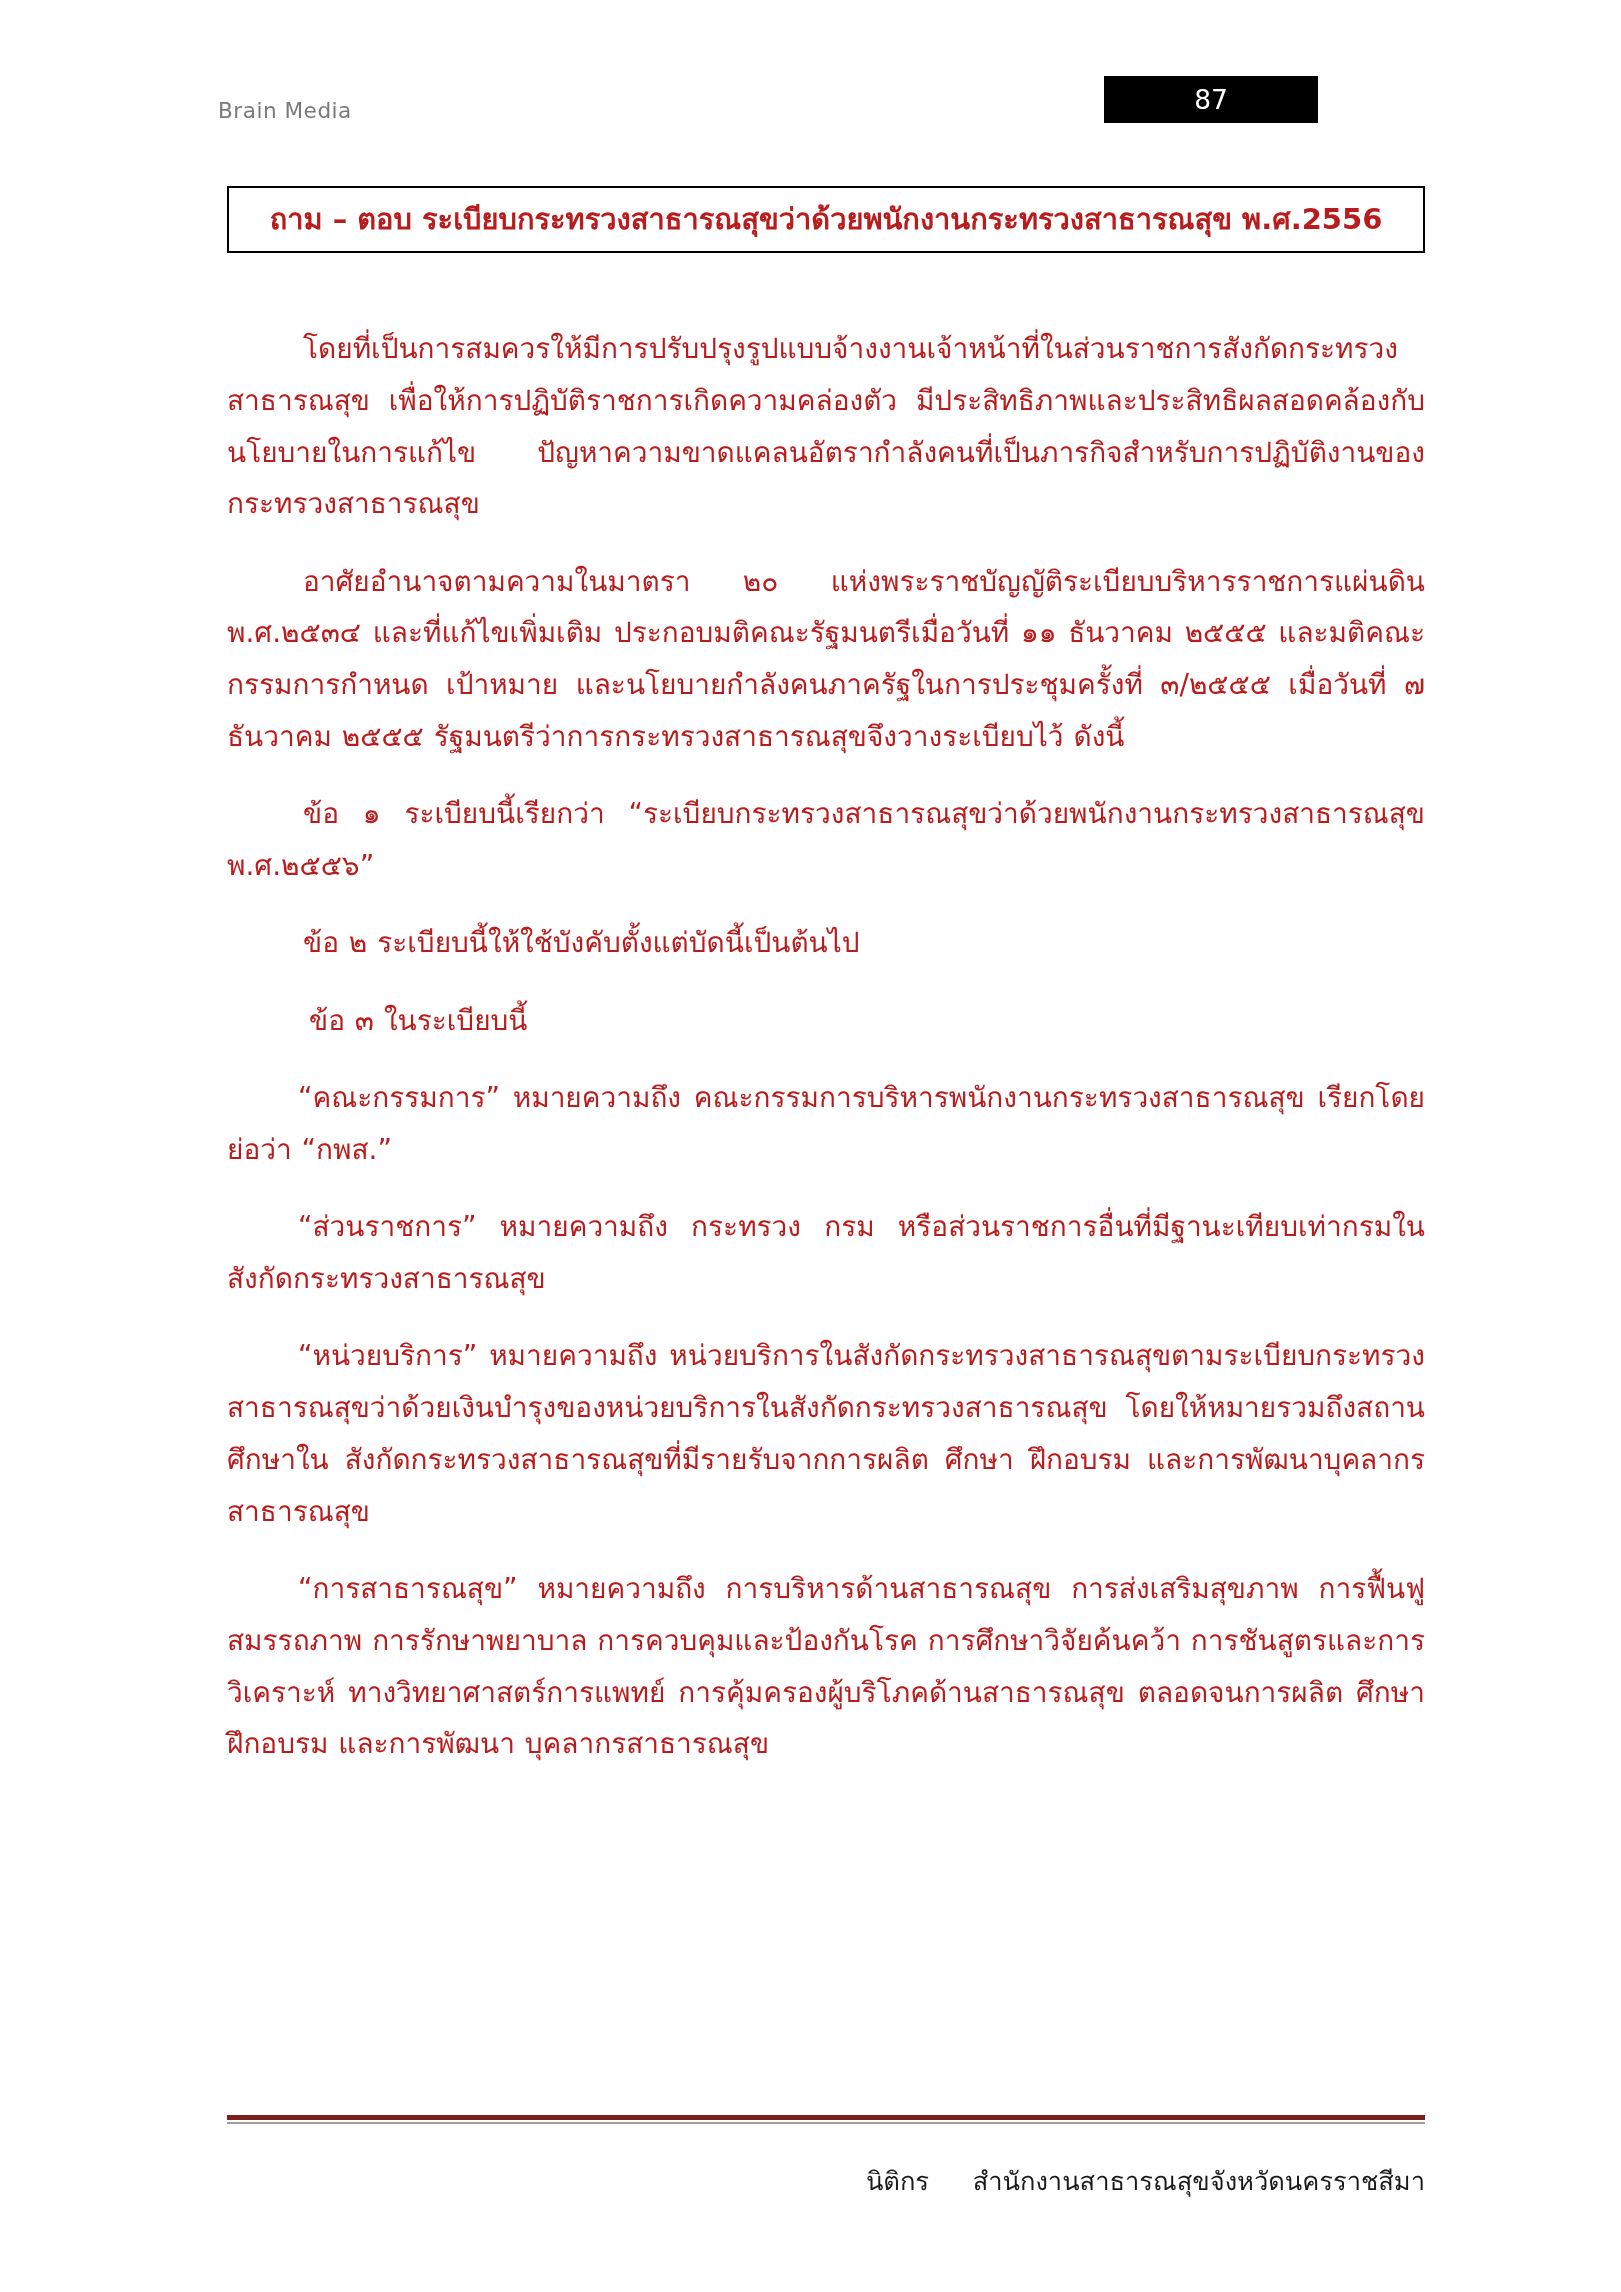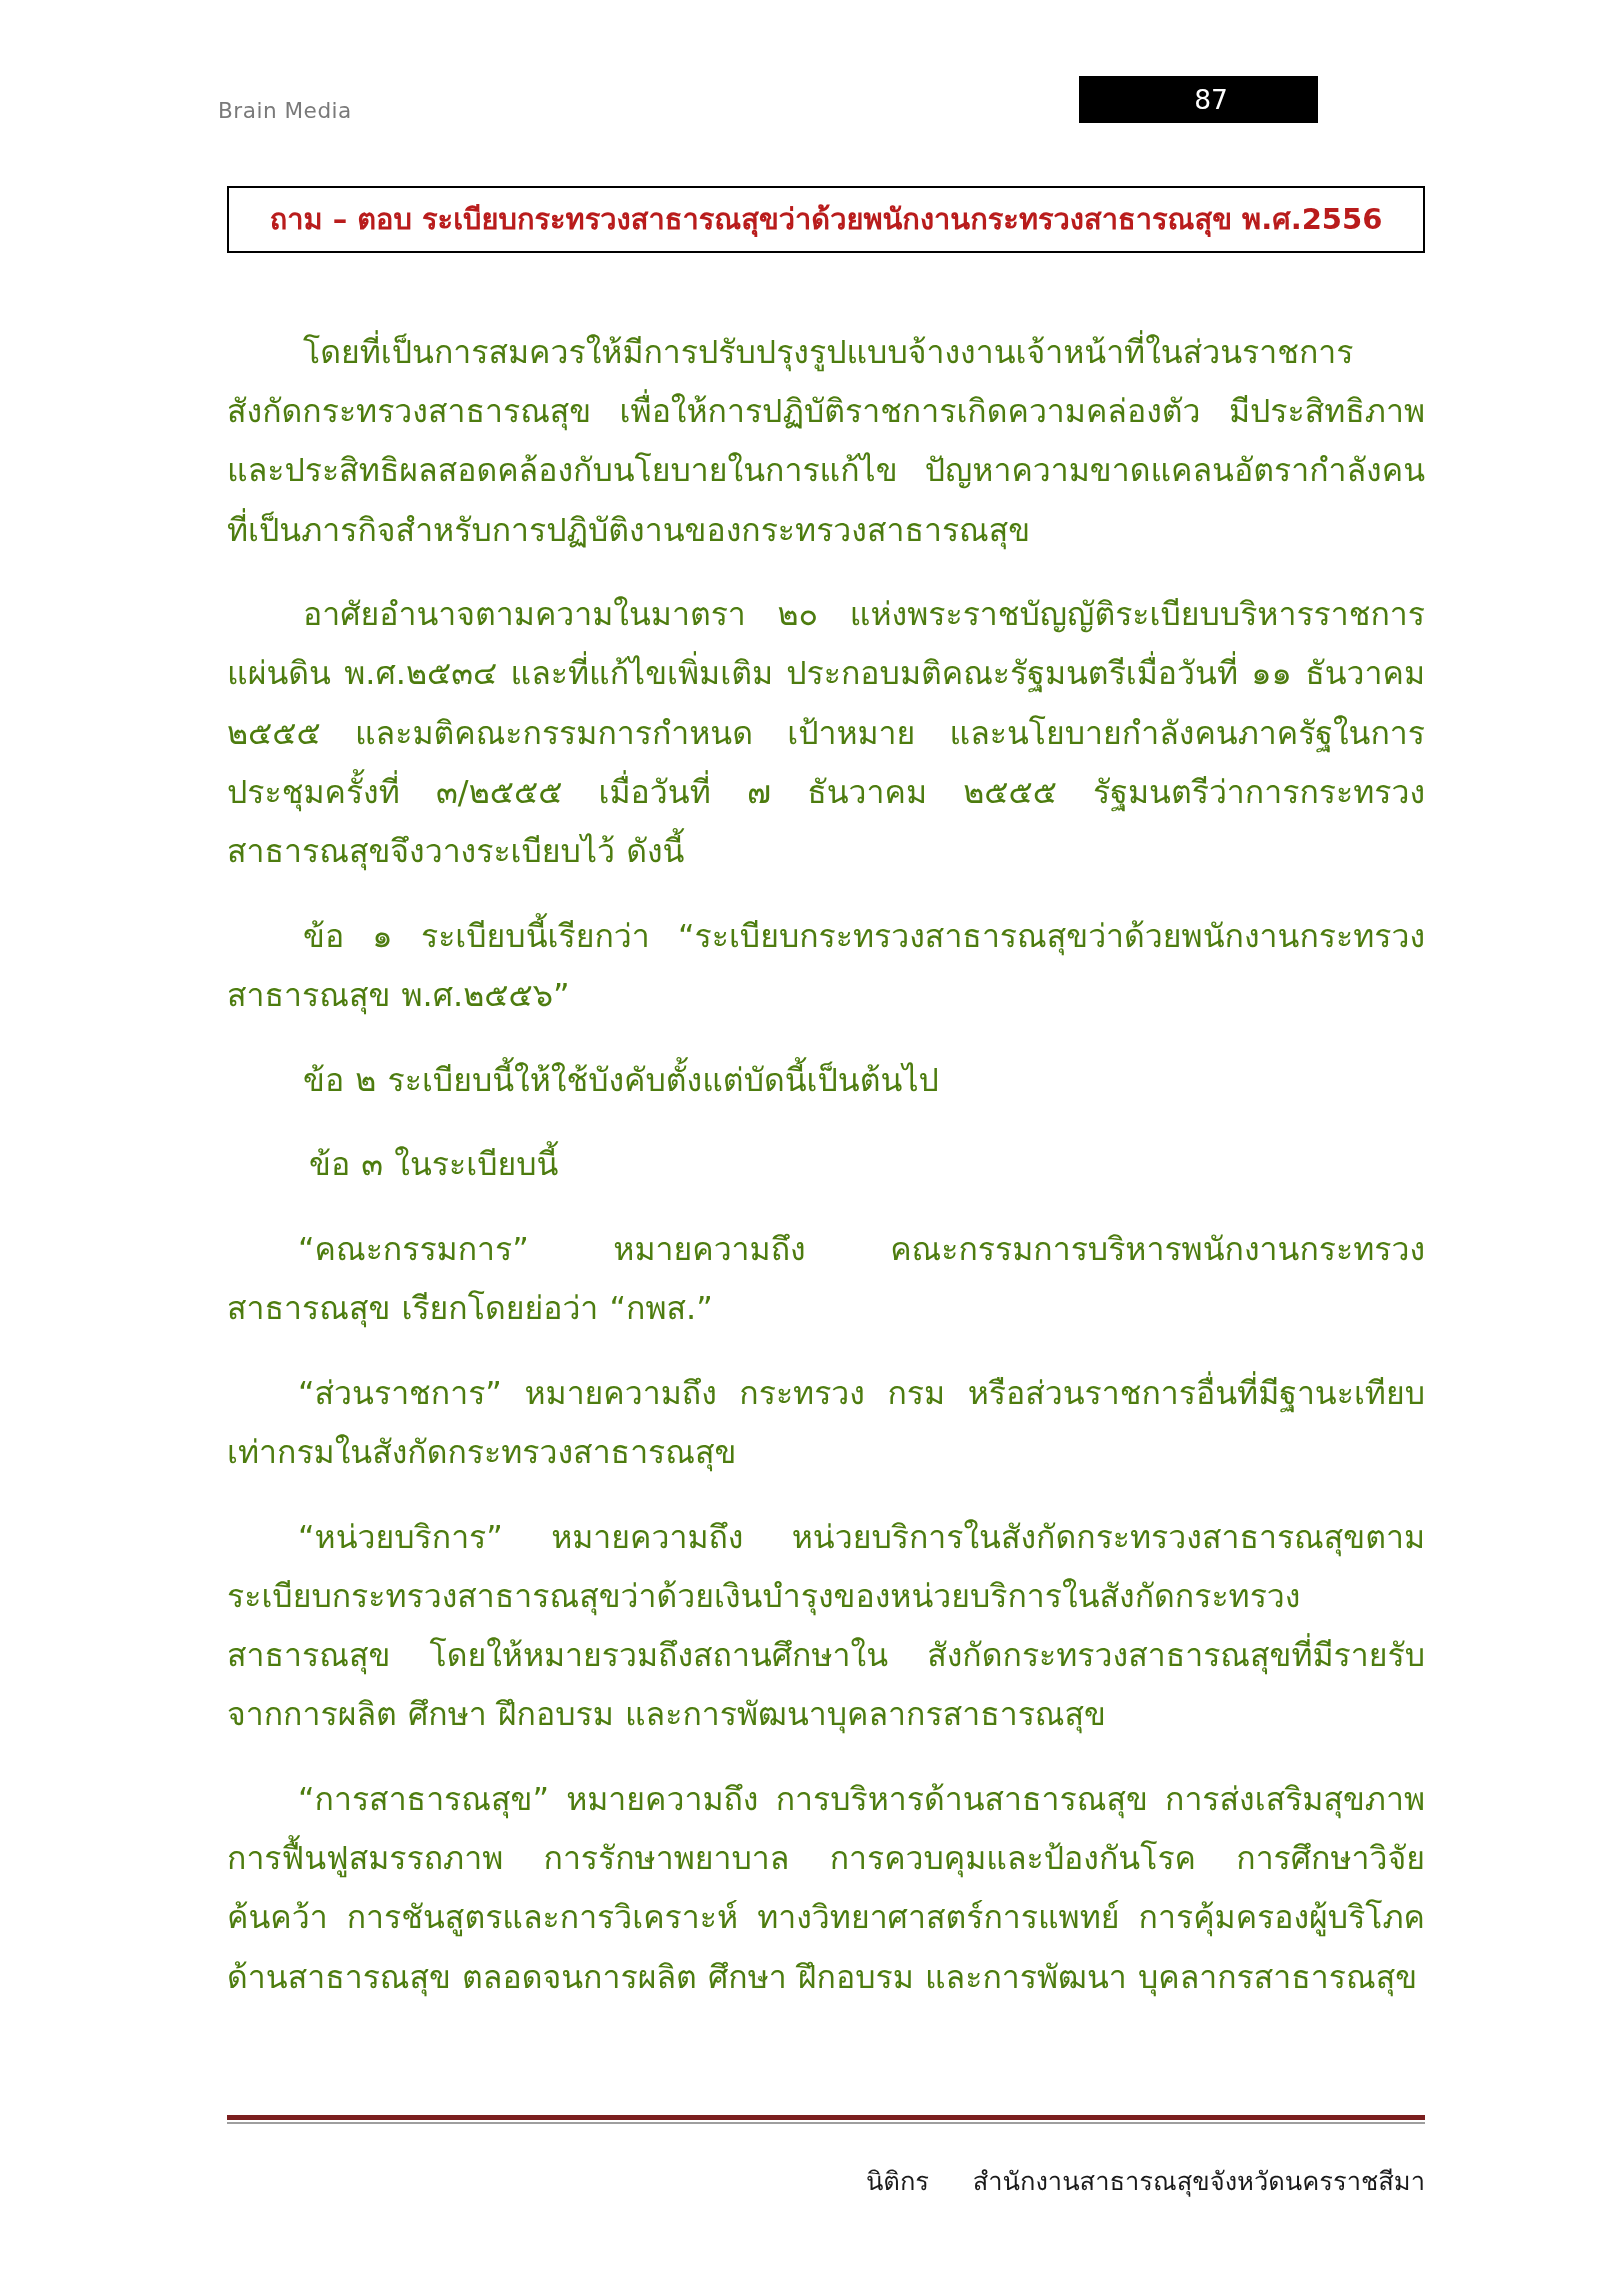--- a/index.html
+++ b/index.html
@@ -42,21 +42,20 @@
     top: 76px;
     width: 214px;
     height: 47px;
     background: #000000;
     color: #ffffff;
     font-size: 26.5px;
     display: flex;
     align-items: center;
     justify-content: center;
     font-family: "DejaVu Sans", "Liberation Sans", sans-serif;
-    padding-left: 25px;
   }
 
   
   .title-box {
     position: absolute;
     left: 227px;
     top: 186px;
     width: 1198px;
     height: 67px;
     border: 2px solid #000000;
@@ -75,23 +74,23 @@
   }
 
   
   .body-area {
     position: absolute;
     left: 227px;
     top: 323px;
     width: 1198px;
   }
   .para {
-    font-size: 32px;
+    font-size: 28px;
     line-height: 1.85;
-    color: #4d7c0f;
+    color: #b91c1c;
     text-align: justify;
     text-justify: inter-word;
     margin: 0 0 25.5px 0;
     text-indent: 76px;
     word-spacing: 1px;
   }
   .para.indent-small {
     text-indent: 71px;
   }
   .para.indent-tiny {

